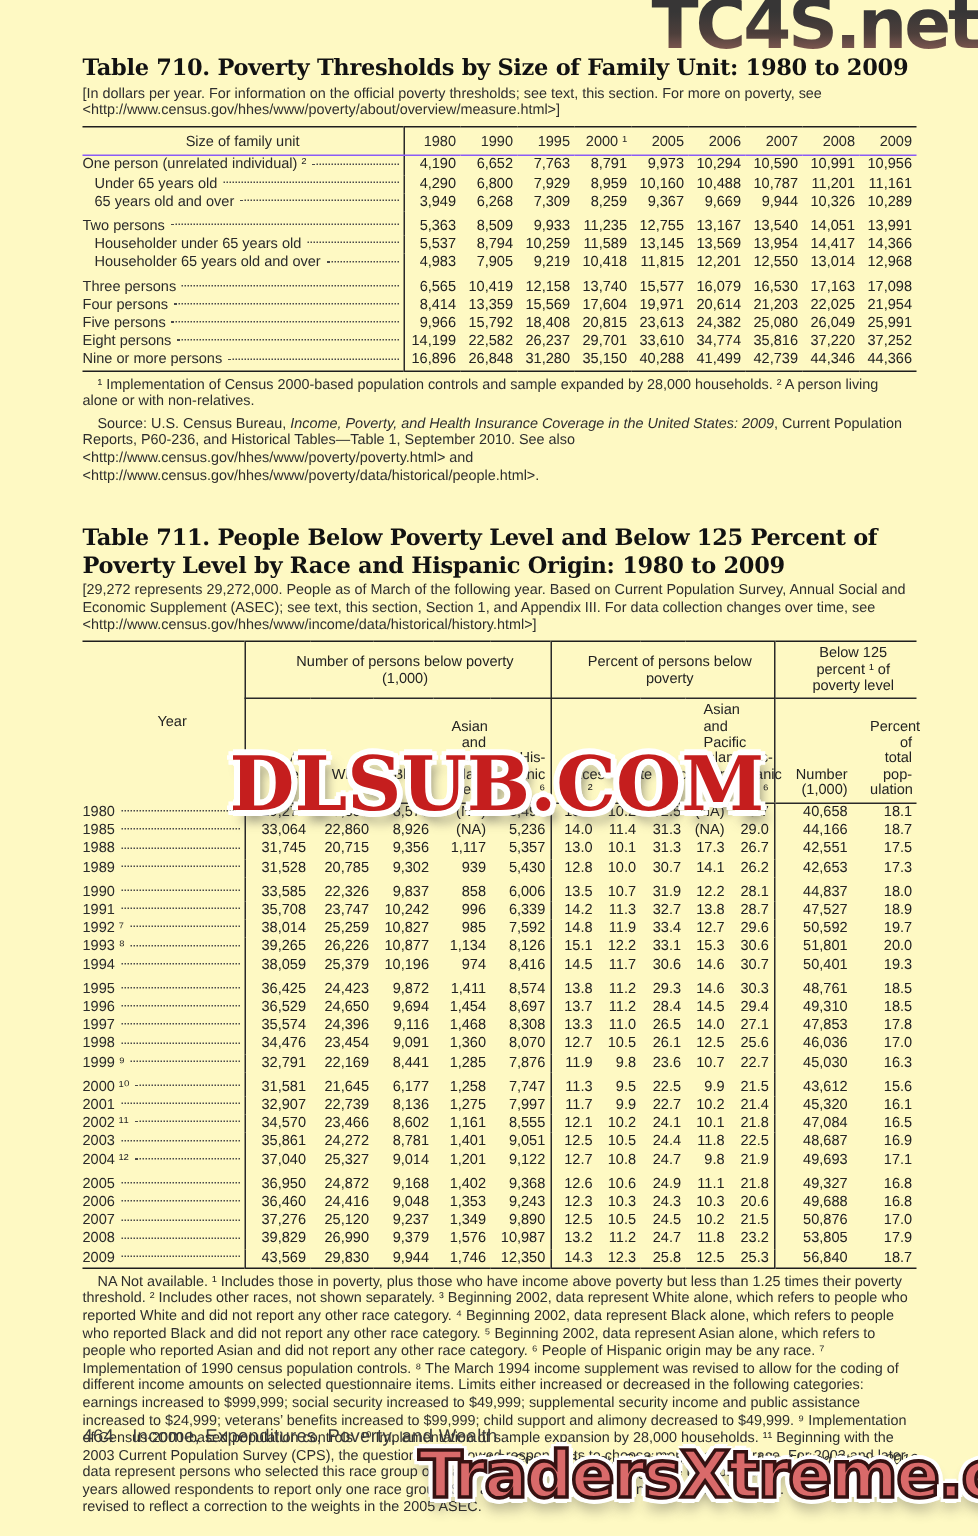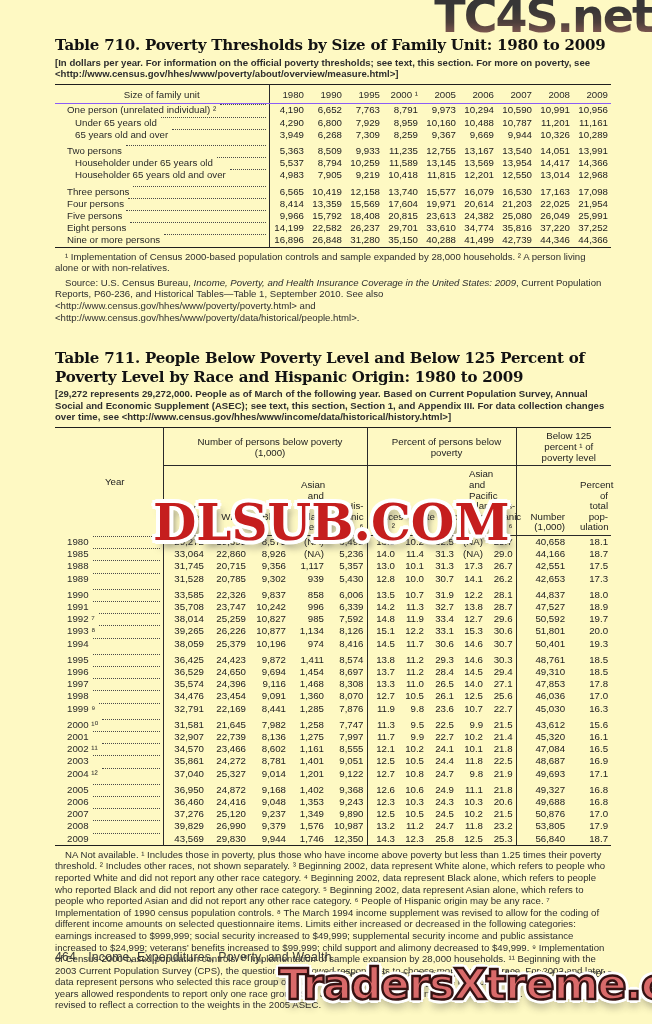--- a/index.html
+++ b/index.html
@@ -2,35 +2,35 @@
 <html style="--watermark_red: #c51e1e; --watermark_salmon: #d96a6a; --watermark_top_gray: #2f2f31; --paper: #fcfcfb; --ink: #2a2a2a;"><head>
 <meta charset="utf-8">
 <style>
   html,body{margin:0;padding:0;background:#e8e8e8;}
   .page{position:relative;width:652px;height:1024px;background:#fef9c3;overflow:hidden;
         font-family:"Liberation Sans","DejaVu Sans",sans-serif;color:#2a2a2a;}
   .content{position:absolute;left:55px;top:36px;width:556px;}
 
   .t-title{font-family:"DejaVu Serif","Liberation Serif",serif;font-weight:bold;color:#121212;
            font-size:15px;line-height:18.5px;margin:0 0 2px 0;letter-spacing:-0.2px;}
-  .note{font-size:9.6px;line-height:11.4px;margin:1px 0 5px 0;color:#2e2e2e;font-weight:bold;}
+  .note{font-size:9.6px;line-height:11.4px;margin:1px 0 5px 0;color:#2e2e2e;}
 
   table{border-collapse:collapse;width:556px;table-layout:fixed;}
   .dtable{border-top:1.6px solid #1f1f1f;border-bottom:1.6px solid #1f1f1f;margin:0;}
   th,td{padding:0;font-weight:normal;}
 
   
   .t710 thead th{font-size:9.7px;height:18px;vertical-align:middle;border-bottom:1px solid #8b5cf6;}
   .label-h{text-align:center;border-right:1px solid #2a2a2a;}
   .num-h{text-align:right;padding-right:3px;}
 
   
   td.num{text-align:right;font-size:9.7px;line-height:12.2px;white-space:nowrap;padding-right:3px;color:#222;}
   td.label-cell{border-right:1px solid #2a2a2a;font-size:9.7px;line-height:12.2px;white-space:nowrap;overflow:hidden;}
-  td.label-cell .cellflex{display:flex;align-items:flex-start;margin-left:12px;}
+  td.label-cell .cellflex{display:flex;align-items:center;}
   td.label-cell .lbl{white-space:nowrap;}
   td.label-cell.indent .lbl{padding-left:8px;}
   .dots{flex:1 1 auto;border-bottom:1.6px dotted #4a4a4a;margin:0 3px 2.5px 4px;min-width:4px;}
   tr.group-start td{padding-top:4px;}
   tbody td{vertical-align:bottom;}
 
   
   .t711 thead th{font-size:9.7px;color:#222;padding-left:12px;}
   .year-h{text-align:center;vertical-align:middle;border-right:1px solid #2a2a2a;font-size:9.9px;}
   .grp{text-align:center;vertical-align:middle;border-bottom:1px solid #2a2a2a;
@@ -644,21 +644,21 @@
           </tr>
           <tr class="group-start">
             <td class="label-cell">
               <span class="cellflex">
                 <span class="lbl">2000 ¹⁰</span>
                 <span class="dots"></span>
               </span>
             </td>
             <td class="num">31,581</td>
             <td class="num">21,645</td>
-            <td class="num">7,982</td>
+            <td class="num">6,177</td>
             <td class="num">1,258</td>
             <td class="num">7,747</td>
             <td class="num sep-l">11.3</td>
             <td class="num">9.5</td>
             <td class="num">22.5</td>
             <td class="num">9.9</td>
             <td class="num">21.5</td>
             <td class="num sep-l">43,612</td>
             <td class="num">15.6</td>
           </tr>

